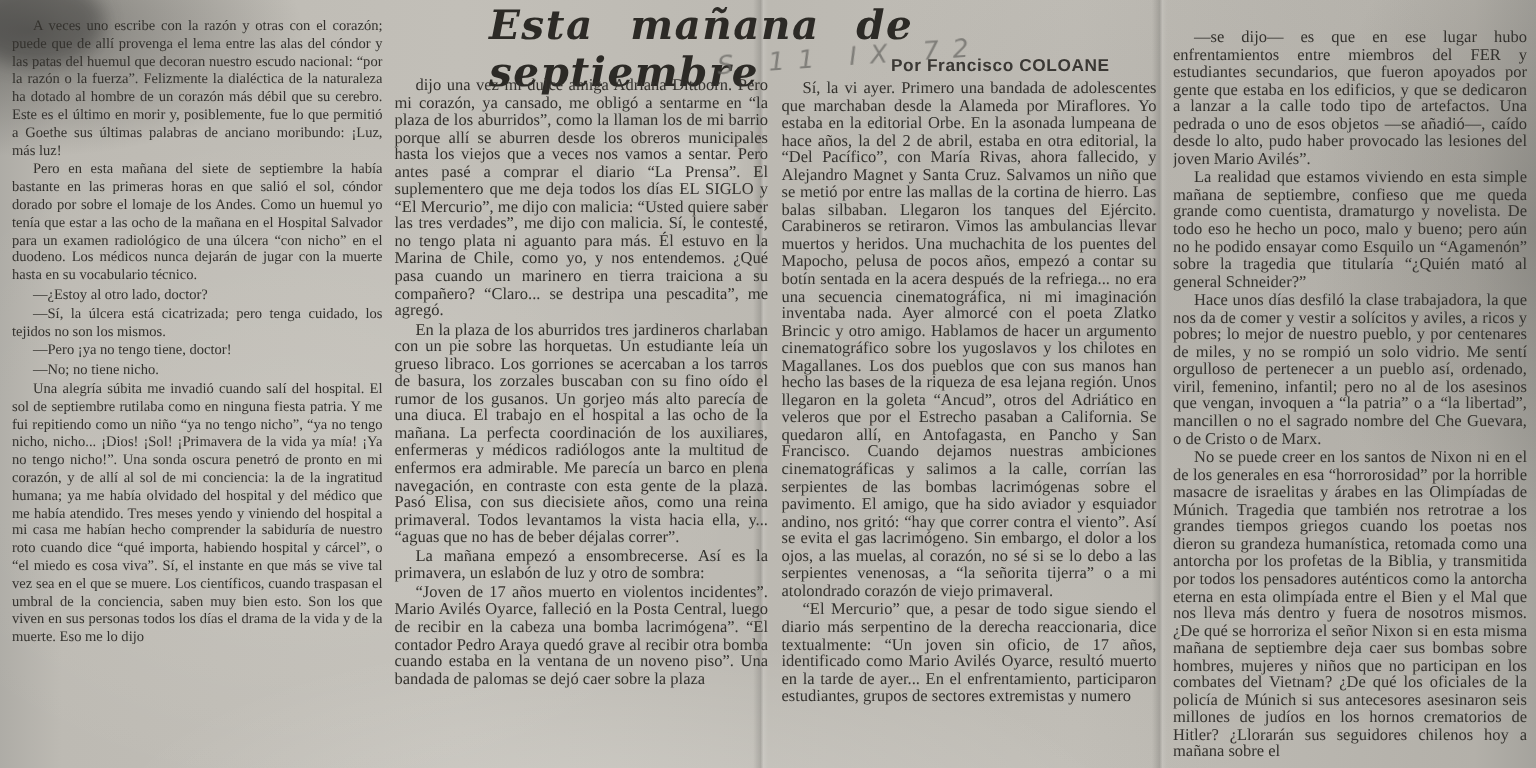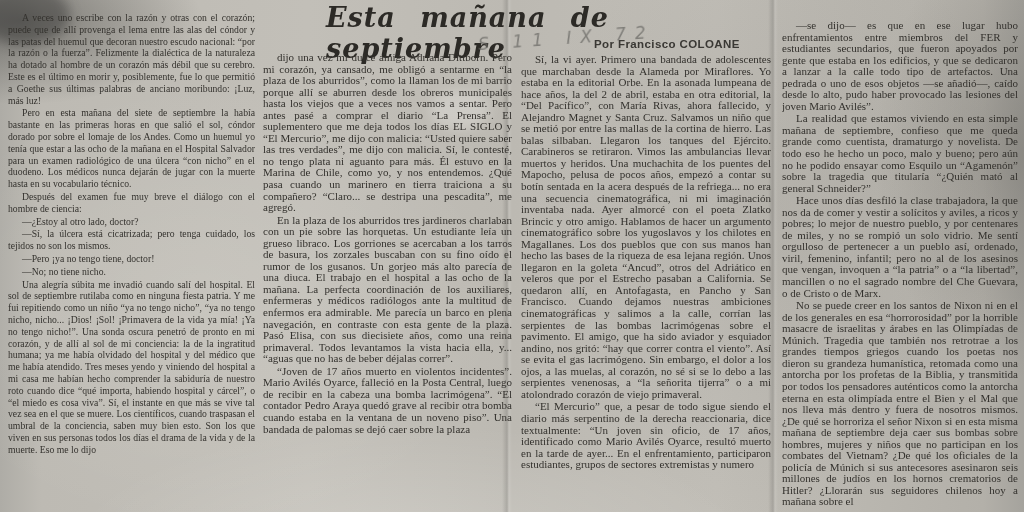--- a/index.html
+++ b/index.html
@@ -69,30 +69,30 @@
     <h1 class="title">Esta mañana de septiembre</h1>
   </div>
 
   <div class="handwritten">S 11 IX 72</div>
 
   <div class="byline">Por Francisco COLOANE</div>
 
   <div class="col" id="col1">
       <p>A veces uno escribe con la razón y otras con el corazón; puede que de allí provenga el lema entre las alas del cóndor y las patas del huemul que decoran nuestro escudo nacional: “por la razón o la fuerza”. Felizmente la dialéctica de la naturaleza ha dotado al hombre de un corazón más débil que su cerebro. Este es el último en morir y, posiblemente, fue lo que permitió a Goethe sus últimas palabras de anciano moribundo: ¡Luz, más luz!</p>
       <p class="gap">Pero en esta mañana del siete de septiembre la había bastante en las primeras horas en que salió el sol, cóndor dorado por sobre el lomaje de los Andes. Como un huemul yo tenía que estar a las ocho de la mañana en el Hospital Salvador para un examen radiológico de una úlcera “con nicho” en el duodeno. Los médicos nunca dejarán de jugar con la muerte hasta en su vocabulario técnico.</p>
-      <p class="gap">Después del examen fue muy breve el diálogo con el hombre de ciencia:</p>
       <p class="gap">—¿Estoy al otro lado, doctor?</p>
       <p class="gap">—Sí, la úlcera está cicatrizada; pero tenga cuidado, los tejidos no son los mismos.</p>
       <p class="gap">—Pero ¡ya no tengo tiene, doctor!</p>
       <p class="gap">—No; no tiene nicho.</p>
       <p class="gap">Una alegría súbita me invadió cuando salí del hospital. El sol de septiembre rutilaba como en ninguna fiesta patria. Y me fui repitiendo como un niño “ya no tengo nicho”, “ya no tengo nicho, nicho... ¡Dios! ¡Sol! ¡Primavera de la vida ya mía! ¡Ya no tengo nicho!”. Una sonda oscura penetró de pronto en mi corazón, y de allí al sol de mi conciencia: la de la ingratitud humana; ya me había olvidado del hospital y del médico que me había atendido. Tres meses yendo y viniendo del hospital a mi casa me habían hecho comprender la sabiduría de nuestro roto cuando dice “qué importa, habiendo hospital y cárcel”, o “el miedo es cosa viva”. Sí, el instante en que más se vive tal vez sea en el que se muere. Los científicos, cuando traspasan el umbral de la conciencia, saben muy bien esto. Son los que viven en sus personas todos los días el drama de la vida y de la muerte. Eso me lo dijo</p>
     </div>
   <div class="col" id="col2">
       <p>dijo una vez mi dulce amiga Adriana Dittborn. Pero mi corazón, ya cansado, me obligó a sentarme en “la plaza de los aburridos”, como la llaman los de mi barrio porque allí se aburren desde los obreros municipales hasta los viejos que a veces nos vamos a sentar. Pero antes pasé a comprar el diario “La Prensa”. El suplementero que me deja todos los días EL SIGLO y “El Mercurio”, me dijo con malicia: “Usted quiere saber las tres verdades”, me dijo con malicia. Sí, le contesté, no tengo plata ni aguanto para más. Él estuvo en la Marina de Chile, como yo, y nos entendemos. ¿Qué pasa cuando un marinero en tierra traiciona a su compañero? “Claro... se destripa una pescadita”, me agregó.</p>
       <p class="gap">En la plaza de los aburridos tres jardineros charlaban con un pie sobre las horquetas. Un estudiante leía un grueso libraco. Los gorriones se acercaban a los tarros de basura, los zorzales buscaban con su fino oído el rumor de los gusanos. Un gorjeo más alto parecía de una diuca. El trabajo en el hospital a las ocho de la mañana. La perfecta coordinación de los auxiliares, enfermeras y médicos radiólogos ante la multitud de enfermos era admirable. Me parecía un barco en plena navegación, en contraste con esta gente de la plaza. Pasó Elisa, con sus diecisiete años, como una reina primaveral. Todos levantamos la vista hacia ella, y... “aguas que no has de beber déjalas correr”.</p>
+      <p class="gap">La mañana empezó a ensombrecerse. Así es la primavera, un eslabón de luz y otro de sombra:</p>
       <p class="gap">“Joven de 17 años muerto en violentos incidentes”. Mario Avilés Oyarce, falleció en la Posta Central, luego de recibir en la cabeza una bomba lacrimógena”. “El contador Pedro Araya quedó grave al recibir otra bomba cuando estaba en la ventana de un noveno piso”. Una bandada de palomas se dejó caer sobre la plaza</p>
     </div>
   <div class="col" id="col3">
       <p>Sí, la vi ayer. Primero una bandada de adolescentes que marchaban desde la Alameda por Miraflores. Yo estaba en la editorial Orbe. En la asonada lumpeana de hace años, la del 2 de abril, estaba en otra editorial, la “Del Pacífico”, con María Rivas, ahora fallecido, y Alejandro Magnet y Santa Cruz. Salvamos un niño que se metió por entre las mallas de la cortina de hierro. Las balas silbaban. Llegaron los tanques del Ejército. Carabineros se retiraron. Vimos las ambulancias llevar muertos y heridos. Una muchachita de los puentes del Mapocho, pelusa de pocos años, empezó a contar su botín sentada en la acera después de la refriega... no era una secuencia cinematográfica, ni mi imaginación inventaba nada. Ayer almorcé con el poeta Zlatko Brincic y otro amigo. Hablamos de hacer un argumento cinematográfico sobre los yugoslavos y los chilotes en Magallanes. Los dos pueblos que con sus manos han hecho las bases de la riqueza de esa lejana región. Unos llegaron en la goleta “Ancud”, otros del Adriático en veleros que por el Estrecho pasaban a California. Se quedaron allí, en Antofagasta, en Pancho y San Francisco. Cuando dejamos nuestras ambiciones cinematográficas y salimos a la calle, corrían las serpientes de las bombas lacrimógenas sobre el pavimento. El amigo, que ha sido aviador y esquiador andino, nos gritó: “hay que correr contra el viento”. Así se evita el gas lacrimógeno. Sin embargo, el dolor a los ojos, a las muelas, al corazón, no sé si se lo debo a las serpientes venenosas, a “la señorita tijerra” o a mi atolondrado corazón de viejo primaveral.</p>
       <p class="gap">“El Mercurio” que, a pesar de todo sigue siendo el diario más serpentino de la derecha reaccionaria, dice textualmente: “Un joven sin oficio, de 17 años, identificado como Mario Avilés Oyarce, resultó muerto en la tarde de ayer... En el enfrentamiento, participaron estudiantes, grupos de sectores extremistas y numero</p>
     </div>
   <div class="col" id="col4">
       <p>—se dijo— es que en ese lugar hubo enfrentamientos entre miembros del FER y estudiantes secundarios, que fueron apoyados por gente que estaba en los edificios, y que se dedicaron a lanzar a la calle todo tipo de artefactos. Una pedrada o uno de esos objetos —se añadió—, caído desde lo alto, pudo haber provocado las lesiones del joven Mario Avilés”.</p>
       <p class="gap">La realidad que estamos viviendo en esta simple mañana de septiembre, confieso que me queda grande como cuentista, dramaturgo y novelista. De todo eso he hecho un poco, malo y bueno; pero aún no he podido ensayar como Esquilo un “Agamenón” sobre la tragedia que titularía “¿Quién mató al general Schneider?”</p>
       <p class="gap">Hace unos días desfiló la clase trabajadora, la que nos da de comer y vestir a solícitos y aviles, a ricos y pobres; lo mejor de nuestro pueblo, y por centenares de miles, y no se rompió un solo vidrio. Me sentí orgulloso de pertenecer a un pueblo así, ordenado, viril, femenino, infantil; pero no al de los asesinos que vengan, invoquen a “la patria” o a “la libertad”, mancillen o no el sagrado nombre del Che Guevara, o de Cristo o de Marx.</p>

